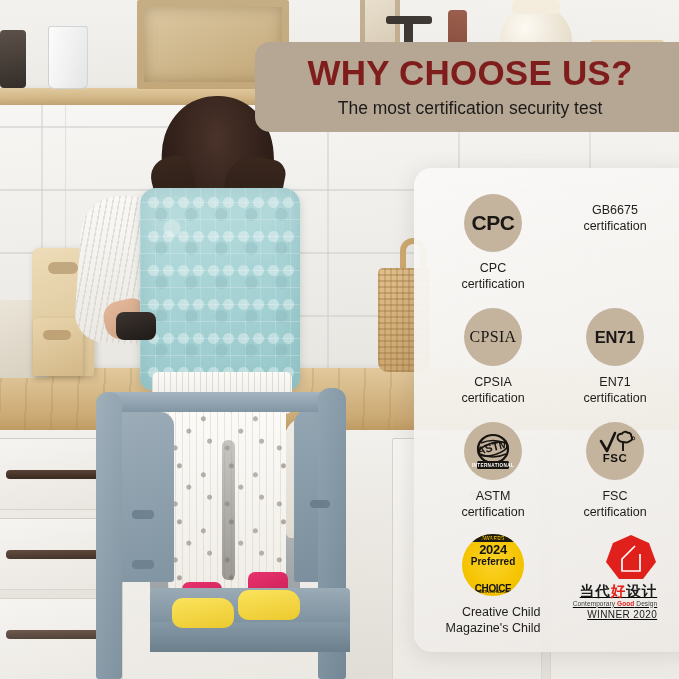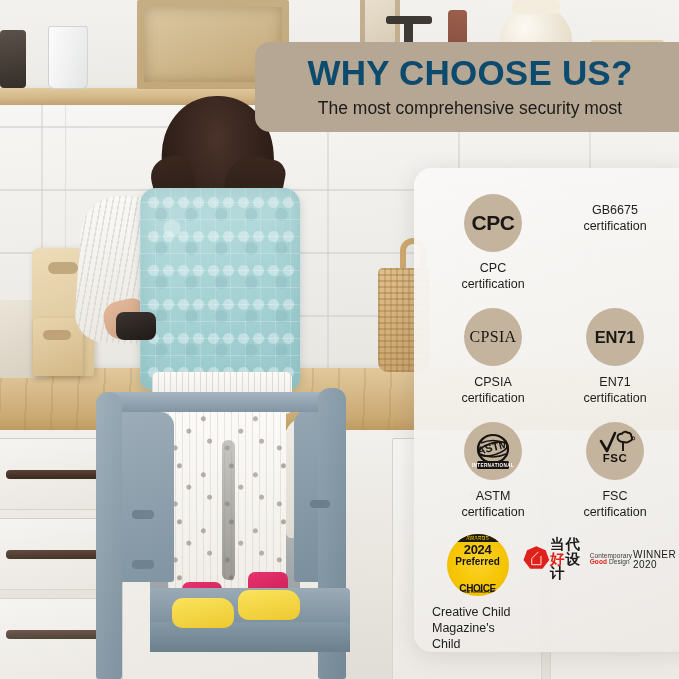--- a/index.html
+++ b/index.html
@@ -358,21 +358,21 @@
   .banner {
     position: absolute; left: 255px; top: 42px; width: 424px; height: 90px;
     background: #b6a794;
     border-radius: 15px 0 0 15px;
     z-index: 20;
     display: flex; flex-direction: column;
     align-items: center; justify-content: center;
     padding: 0 14px 0 20px;
   }
   .banner-title {
-    color: #0c4a6e;
+    color: #7f1d1d;
     font-size: 35px; font-weight: 700; letter-spacing: .2px;
     line-height: 1.05; white-space: nowrap;
   }
   .banner-sub {
     color: #1d1b19;
     font-size: 17.5px; font-weight: 400;
     margin-top: 7px; white-space: nowrap;
   }
 
   
@@ -413,21 +413,21 @@
   .astm-logo, .fsc-logo { width: 44px; height: 44px; }
 
   
   .award-row {
     display: grid; grid-template-columns: 1fr 1fr;
     margin-top: 14px;
   }
   .award-cell { display: flex; flex-direction: column; align-items: center; }
   .award-label {
     margin-top: 8px; font-size: 12.5px; color: #1f1d1a;
-    text-align: left; line-height: 1.28;
+    text-align: right; line-height: 1.28;
   }
   
   .cc-badge {
     width: 62px; height: 62px; border-radius: 50%;
     background: radial-gradient(circle at 50% 46%, #fbd32a 0%, #f5c400 62%, #e0b000 100%);
     position: relative;
     display: flex; flex-direction: column; align-items: center; justify-content: center;
     overflow: hidden;
   }
   .ccb-arc-top {
@@ -457,21 +457,21 @@
     font-size: 7px; font-weight: 700; color: #141414;
     line-height: 1; margin-top: .5px;
   }
   .ccb-arc-bot {
     position: absolute; bottom: 2px; width: 100%;
     text-align: center; font-size: 3.4px; font-weight: 700;
     color: #2a2205;
   }
   
   .cgd-badge {
-    display: flex; flex-direction: row; align-items: center;
+    display: flex; flex-direction: column; align-items: flex-end; text-decoration: underline;
   }
   .cgd-mark { width: 52px; height: 48px; }
   .cgd-cn {
     font-size: 14.5px; font-weight: 700; color: #1a1a1a;
     letter-spacing: 1px; margin-top: 2px; line-height: 1;
   }
   .cgd-cn .hao { color: #e0201b; }
   .cgd-en {
     font-size: 6.5px; color: #3a3a3a; letter-spacing: .1px;
     margin-top: 2px; line-height: 1;
@@ -554,21 +554,21 @@
     <div class="tower tw-deck-front"></div>
     <div class="tower tw-slot1"></div>
     <div class="tower tw-slot2"></div>
     <div class="tower tw-slot3"></div>
 
     <div class="dof"></div>
   </div>
 
   <div class="banner">
     <div class="banner-title">WHY CHOOSE US?</div>
-    <div class="banner-sub">The most comprehensive security most</div>
+    <div class="banner-sub">The most certification security test</div>
   </div>
 
   <div class="cert-panel">
 
     <div class="cert-grid">
 
       <div class="cert-cell">
         <div class="cert-circle">
           <span class="cc-cpc">CPC</span>
         </div>

